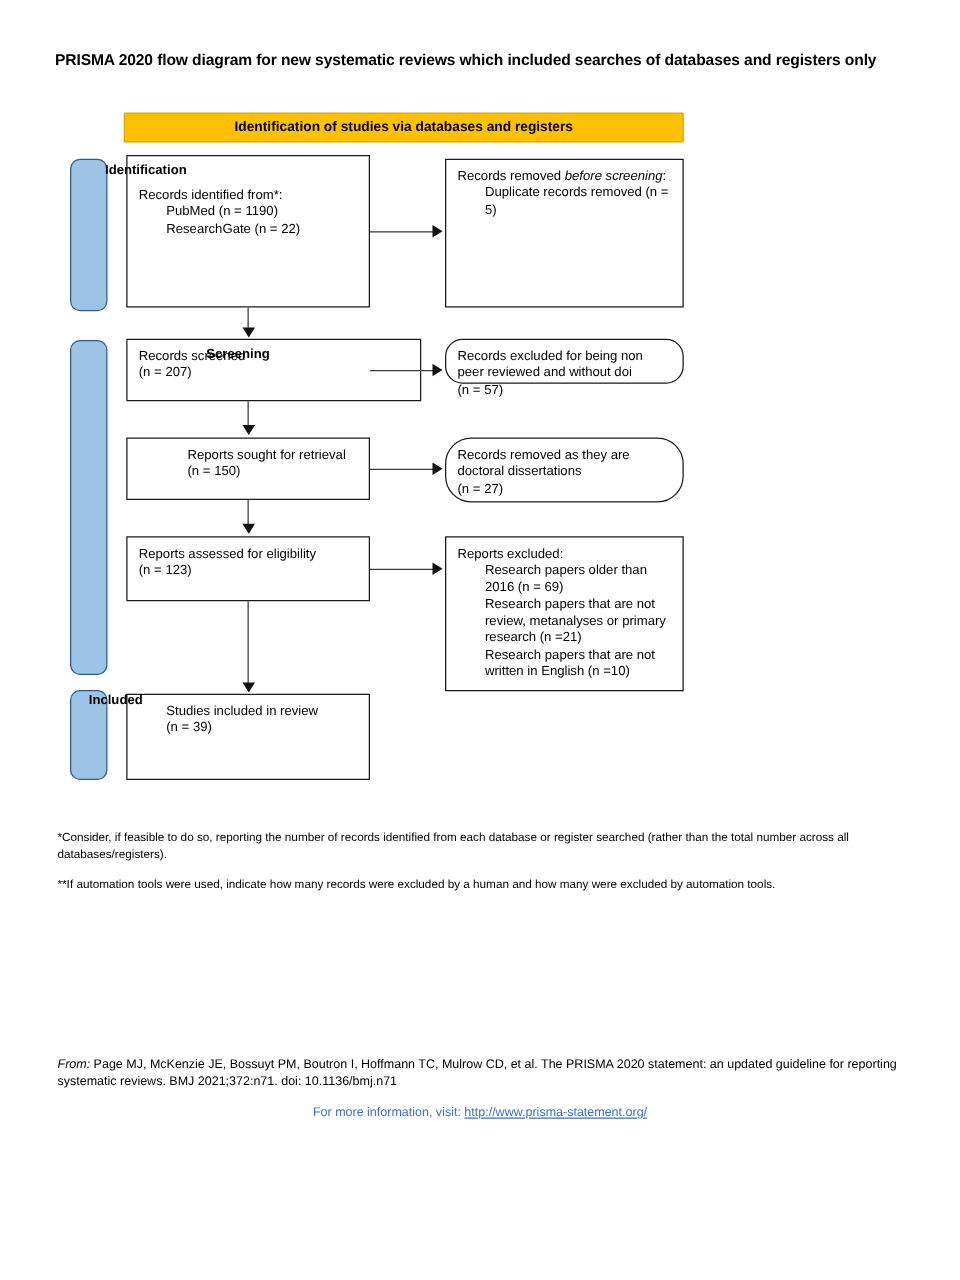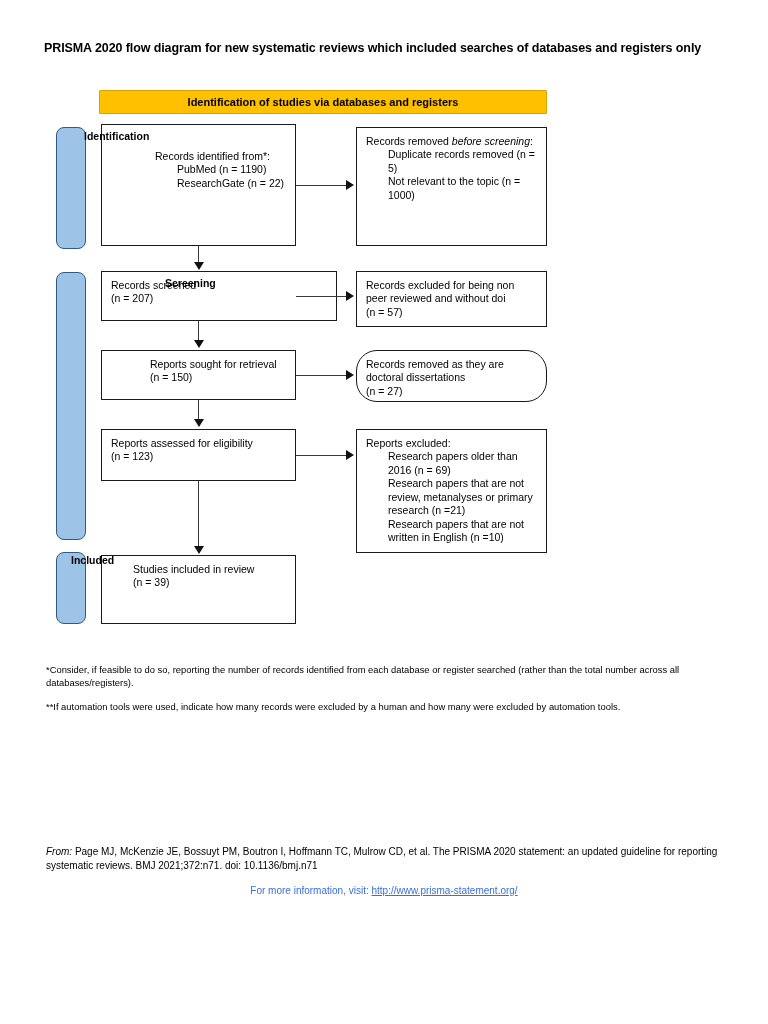--- a/index.html
+++ b/index.html
@@ -88,25 +88,25 @@
 
   
   .box-identified  { left: 101px; top: 124px; width: 195px; height: 122px; }
   .box-screened    { left: 101px; top: 271px; width: 236px; height: 50px;  }
   .box-sought      { left: 101px; top: 350px; width: 195px; height: 50px; padding-left: 48px;  }
   .box-assessed    { left: 101px; top: 429px; width: 195px; height: 52px;  }
   .box-included    { left: 101px; top: 555px; width: 195px; height: 69px;  }
 
   
   .box-removed     { left: 356px; top: 127px; width: 191px; height: 119px; }
-  .box-excluded1   { left: 356px; top: 271px; width: 191px; height: 56px;  }
+  .box-excluded1   { left: 356px; top: 271px; width: 191px; height: 36px; border-radius: 14px;  }
   .box-removed2    { left: 356px; top: 350px; width: 191px; height: 52px; border-radius: 21px;  }
   .box-excluded2   { left: 356px; top: 429px; width: 191px; height: 124px; }
 
-  .box .pad-top { padding-top: 18px; margin-left: 44px; }
+  .box .pad-top { padding-top: 18px; }
   .indent { padding-left: 22px; display: block; }
   .box i { }
 
   
   .arrow-line {
     position: absolute;
     background: #3a3a3a;
   }
   .arrow-h { height: 1.4px; }
   .arrow-v { width: 1.4px; }
@@ -205,21 +205,20 @@
     <span>Records identified from*:</span>
     <span class="indent">PubMed (n = 1190)</span>
     <span class="indent">ResearchGate (n = 22)</span>
   </div>
 </div>
 
 <div class="box box-removed">
   <div>
     <span>Records removed </span><i>before screening</i><span>:</span>
     <span class="indent">Duplicate records removed (n = 5)</span>
-    <span class="indent">Not relevant to the topic (n = 1000)</span>
   </div>
 </div>
 
 <div class="box box-screened">
   <div>Records screened</div>
   <div>(n = 207)</div>
 </div>
 
 <div class="box box-excluded1">
   <div>Records excluded for being non peer reviewed and without doi</div>

